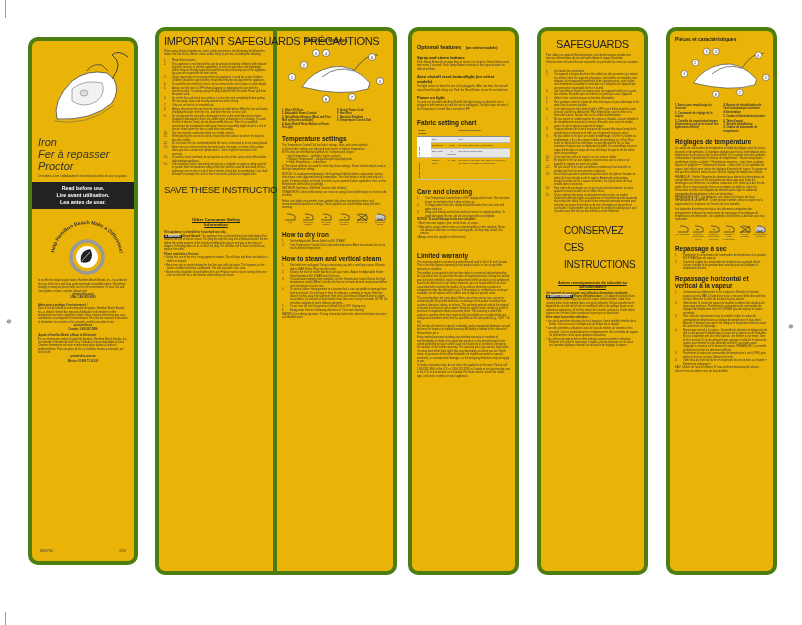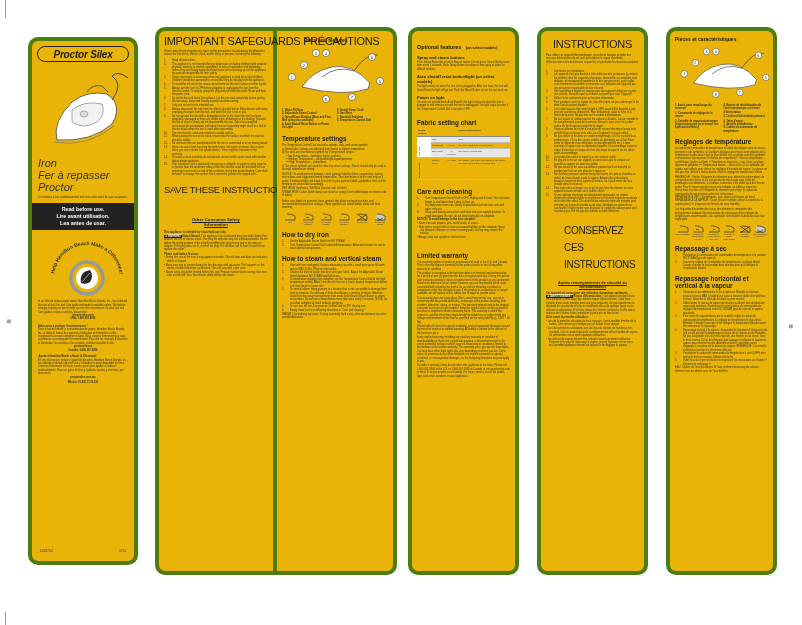--- a/index.html
+++ b/index.html
@@ -32,25 +32,20 @@
 </style>
 </head>
 <body>
 
 <div class="crop" style="left:0;top:0;width:6px;height:18px;border-right-width:1px"></div>
 <div class="crop" style="left:0;top:612px;width:6px;height:13px;border-right-width:1px"></div>
 <div class="mark" style="left:6px;top:318px">✵</div>
 <div class="mark" style="left:788px;top:323px">✵</div>
 
 <div class="panel" style="left:28px;top:37px;width:110px;height:528px">
-  <div style="padding:5px 5px 0">
-    <div style="border:1.5px solid #222;border-radius:12px;height:16px;display:flex;align-items:center;justify-content:center">
-      <span style="font-weight:bold;font-style:italic;font-size:10px;color:#222;letter-spacing:-.2px">Proctor Silex</span>
-    </div>
-  </div>
   <svg class="iron-svg" width="110" height="95" viewBox="0 0 110 95">
     <path d="M25 78 Q20 60 40 40 Q55 28 75 32 L82 38 Q88 50 80 62 Q60 80 25 78Z" fill="#fff" stroke="#444" stroke-width=".8"></path>
     <path d="M40 48 Q52 38 70 42 Q74 52 65 60 Q52 68 40 60Z" fill="#f2f2f2" stroke="#555" stroke-width=".5"></path>
     <path d="M55 30 Q60 22 70 24 L76 30" fill="none" stroke="#444" stroke-width=".8"></path>
     <path d="M80 38 Q92 22 80 14 Q86 8 96 16" fill="none" stroke="#444" stroke-width="1"></path>
     <ellipse cx="52" cy="52" rx="4" ry="3" fill="#ddd" stroke="#555" stroke-width=".4"></ellipse>
     <path d="M22 80 Q55 86 82 64" fill="none" stroke="#666" stroke-width=".6"></path>
   </svg>
   <div style="padding:0 6px">
     <div style="font-style:italic;font-size:11px;line-height:12px;color:#333">Iron</div>
@@ -383,21 +378,21 @@
     <div class="t" style="margin-bottom:1px">This product is warranted to be free from defects in material and workmanship for a period of one (1) year from the date of original purchase. During this period, your exclusive remedy is repair or replacement of this product or any component found to be defective, at our option; however, you are responsible for all costs associated with returning the product to us and our returning a product or component under this warranty to you. If the product or component is no longer available, we will replace with a similar one of equal or greater value.</div>
     <div class="t" style="margin-bottom:1px">This warranty does not cover glass, filters, wear from normal use, use not in conformity with the printed directions, or damage to the product resulting from accident, alteration, abuse, or misuse. This warranty extends only to the original consumer purchaser or gift recipient. Keep the original sales receipt as proof of purchase is required to make a warranty claim. This warranty is void if the product is used for other than single-family household use or subjected to any voltage and waveform other than as specified on the rating label (e.g., 120V ~ 60 Hz).</div>
     <div class="t" style="margin-bottom:1px">We exclude all claims for special, incidental, and consequential damages caused by breach of express or implied warranty. All liability is limited to the amount of the purchase price.</div>
     <div class="t" style="margin-bottom:1px">Every implied warranty, including any statutory warranty or condition of merchantability or fitness for a particular purpose, is disclaimed except to the extent prohibited by law, in which case such warranty or condition is limited to the duration of this written warranty. This warranty gives you specific legal rights. You may have other legal rights that vary depending on where you live. Some states or provinces do not allow limitations on implied warranties or special, incidental, or consequential damages, so the foregoing limitations may not apply to you.</div>
     <div class="t">To make a warranty claim, do not return this appliance to the store. Please call 1.800.851.8900 in the U.S. or 1.800.267.2826 in Canada or visit proctorsilex.com in the U.S. or proctorsilex.ca in Canada. For faster service, locate the model, type, and series numbers on your appliance.</div>
   </div>
 </div>
 
 <div class="panel" style="left:537px;top:27px;width:111px;height:548px">
   <div class="p">
-    <div class="h1 center" style="margin:3px 0 4px">INSTRUCTIONS</div>
+    <div class="h1 center" style="margin:3px 0 4px">SAFEGUARDS</div>
     <div class="t" style="margin-bottom:2px">Pour utiliser un appareil électroménager, vous devez toujours prendre des mesures élémentaires de sécurité pour réduire le risque d'incendie, d'électrocution et/ou de blessure corporelle, en particulier les mesures suivantes :</div>
     <ol class="n">
       <li>
           <span class="num">1.</span>
           <span>Lire toutes les instructions.</span>
         </li>
       <li>
           <span class="num">2.</span>
           <span>Cet appareil n'est pas destiné à être utilisé par des personnes (y compris les enfants) dont les capacités physiques, sensorielles ou mentales sont réduites, ou manquant d'expérience et de connaissances, sauf si elles sont étroitement surveillées et instruites sur l'utilisation de l'appareil par une personne responsable de leur sécurité.</span>
         </li>

